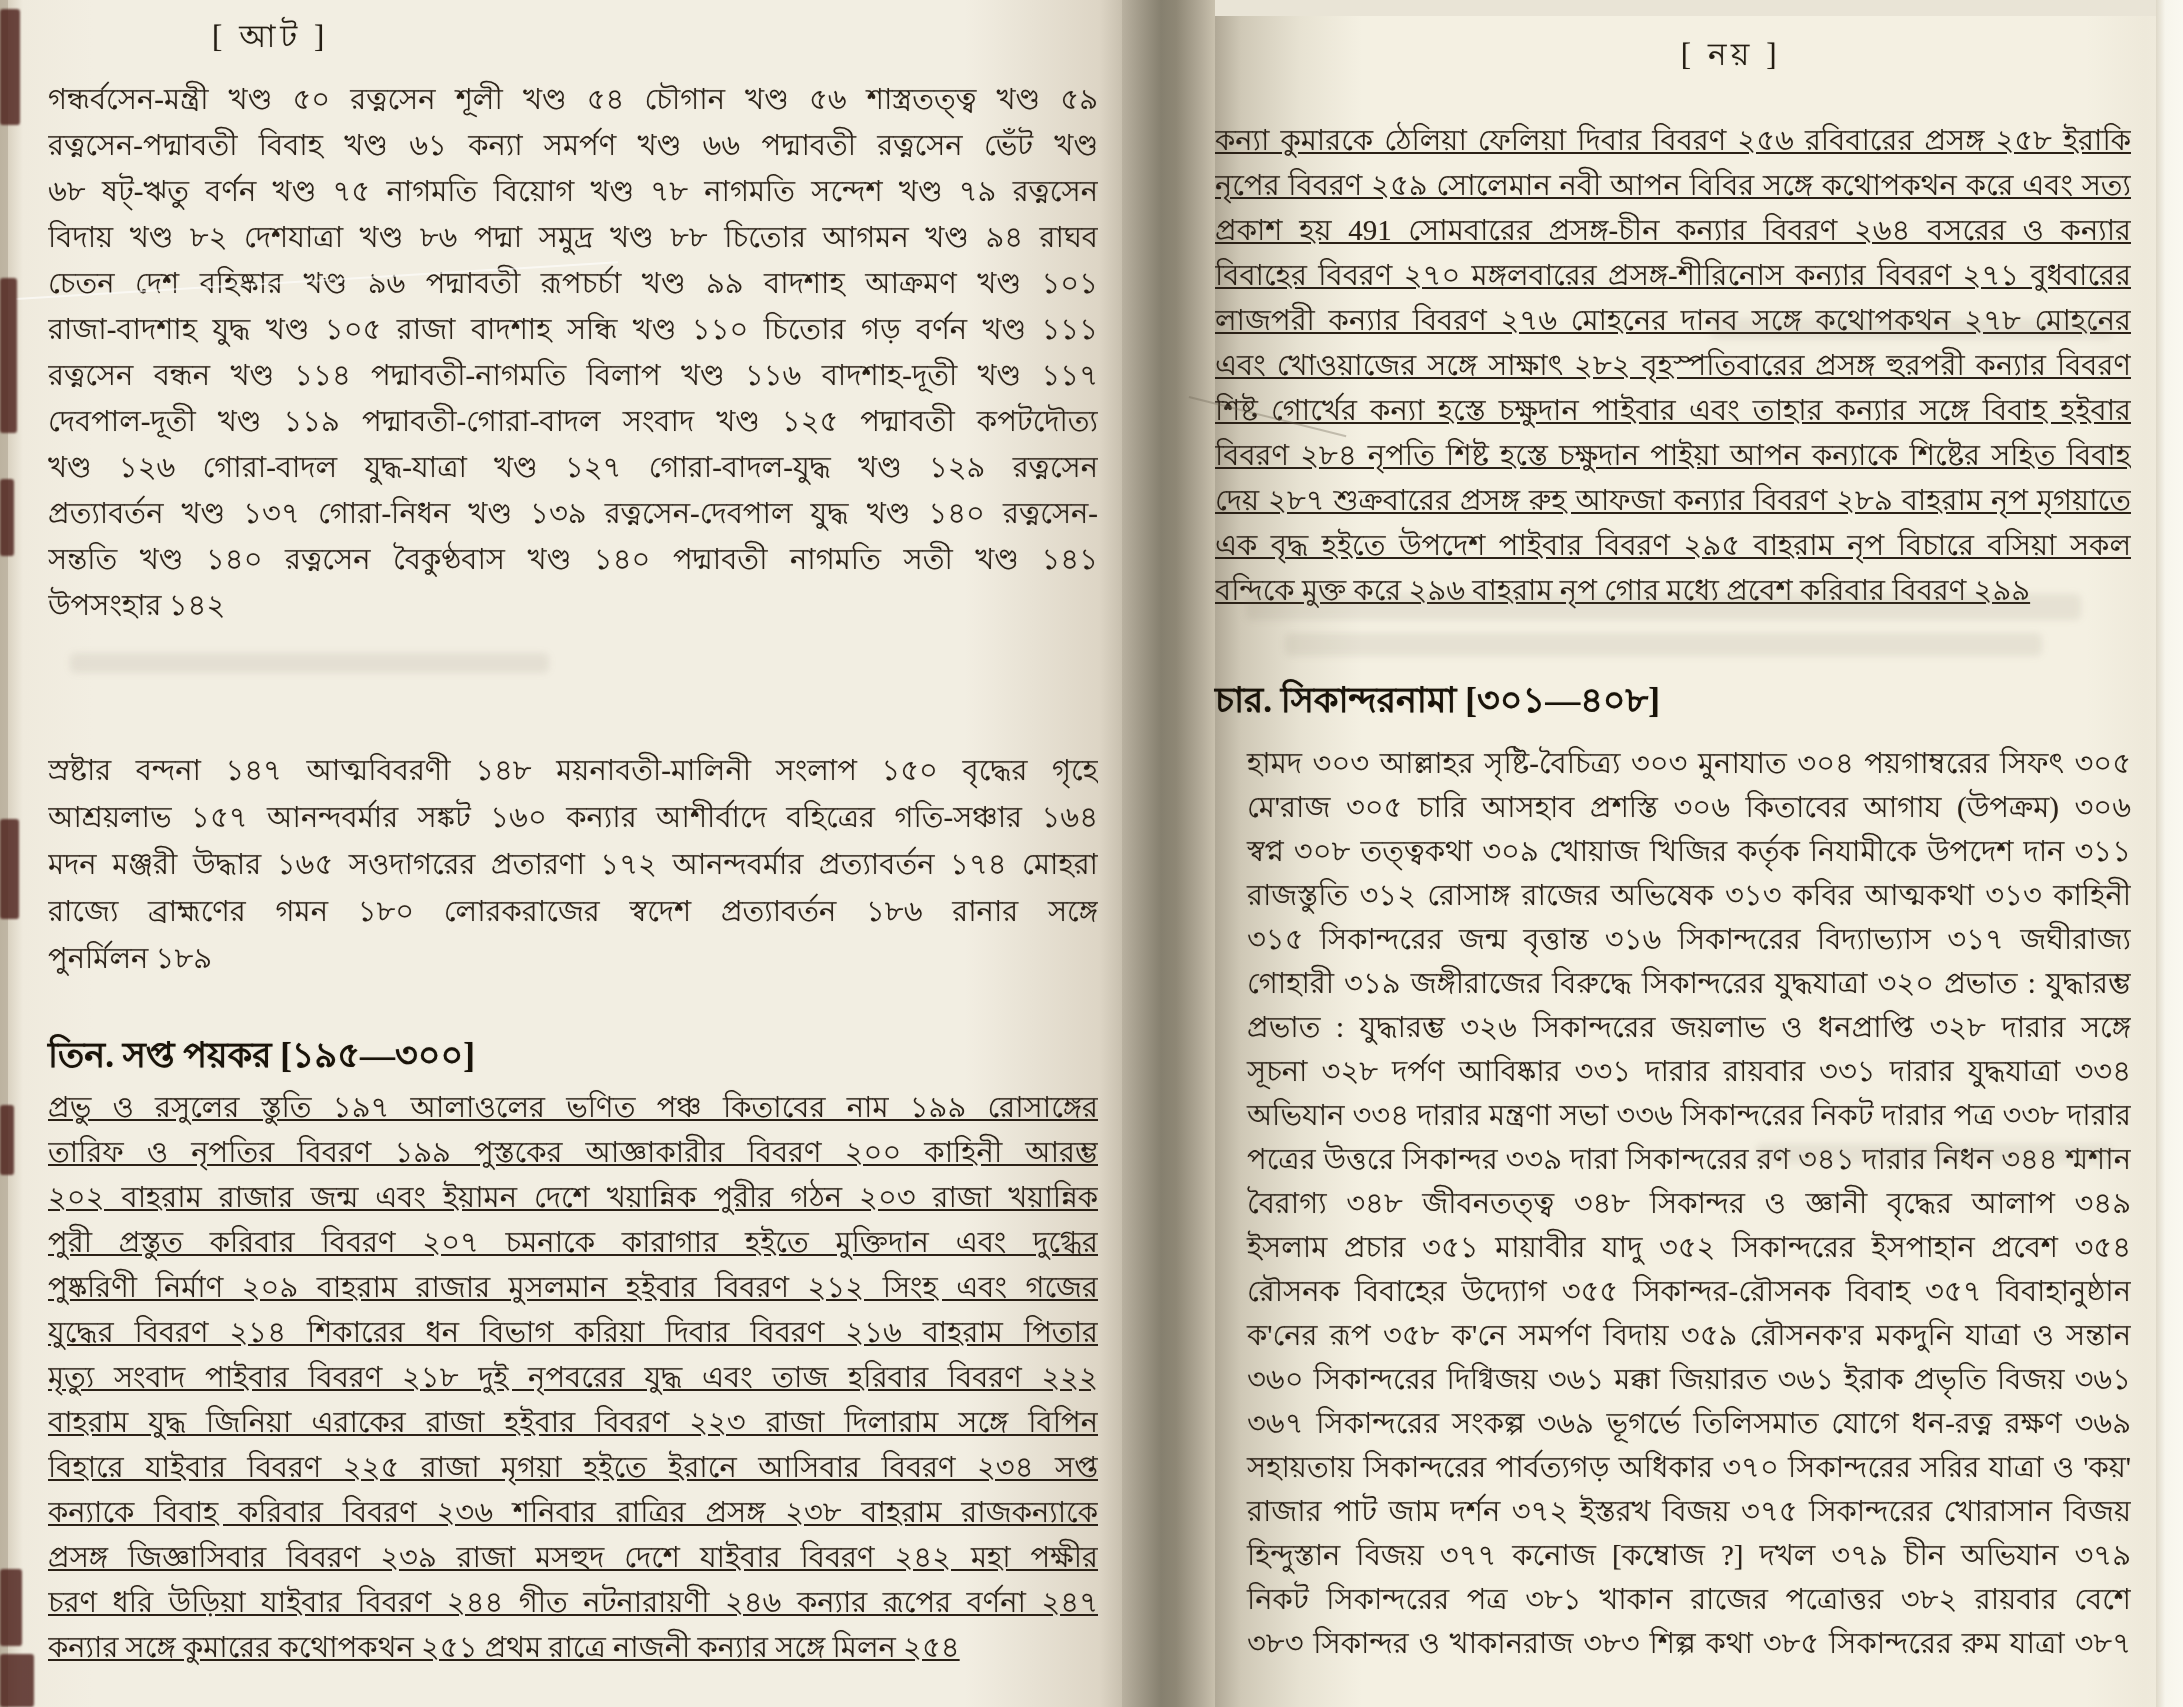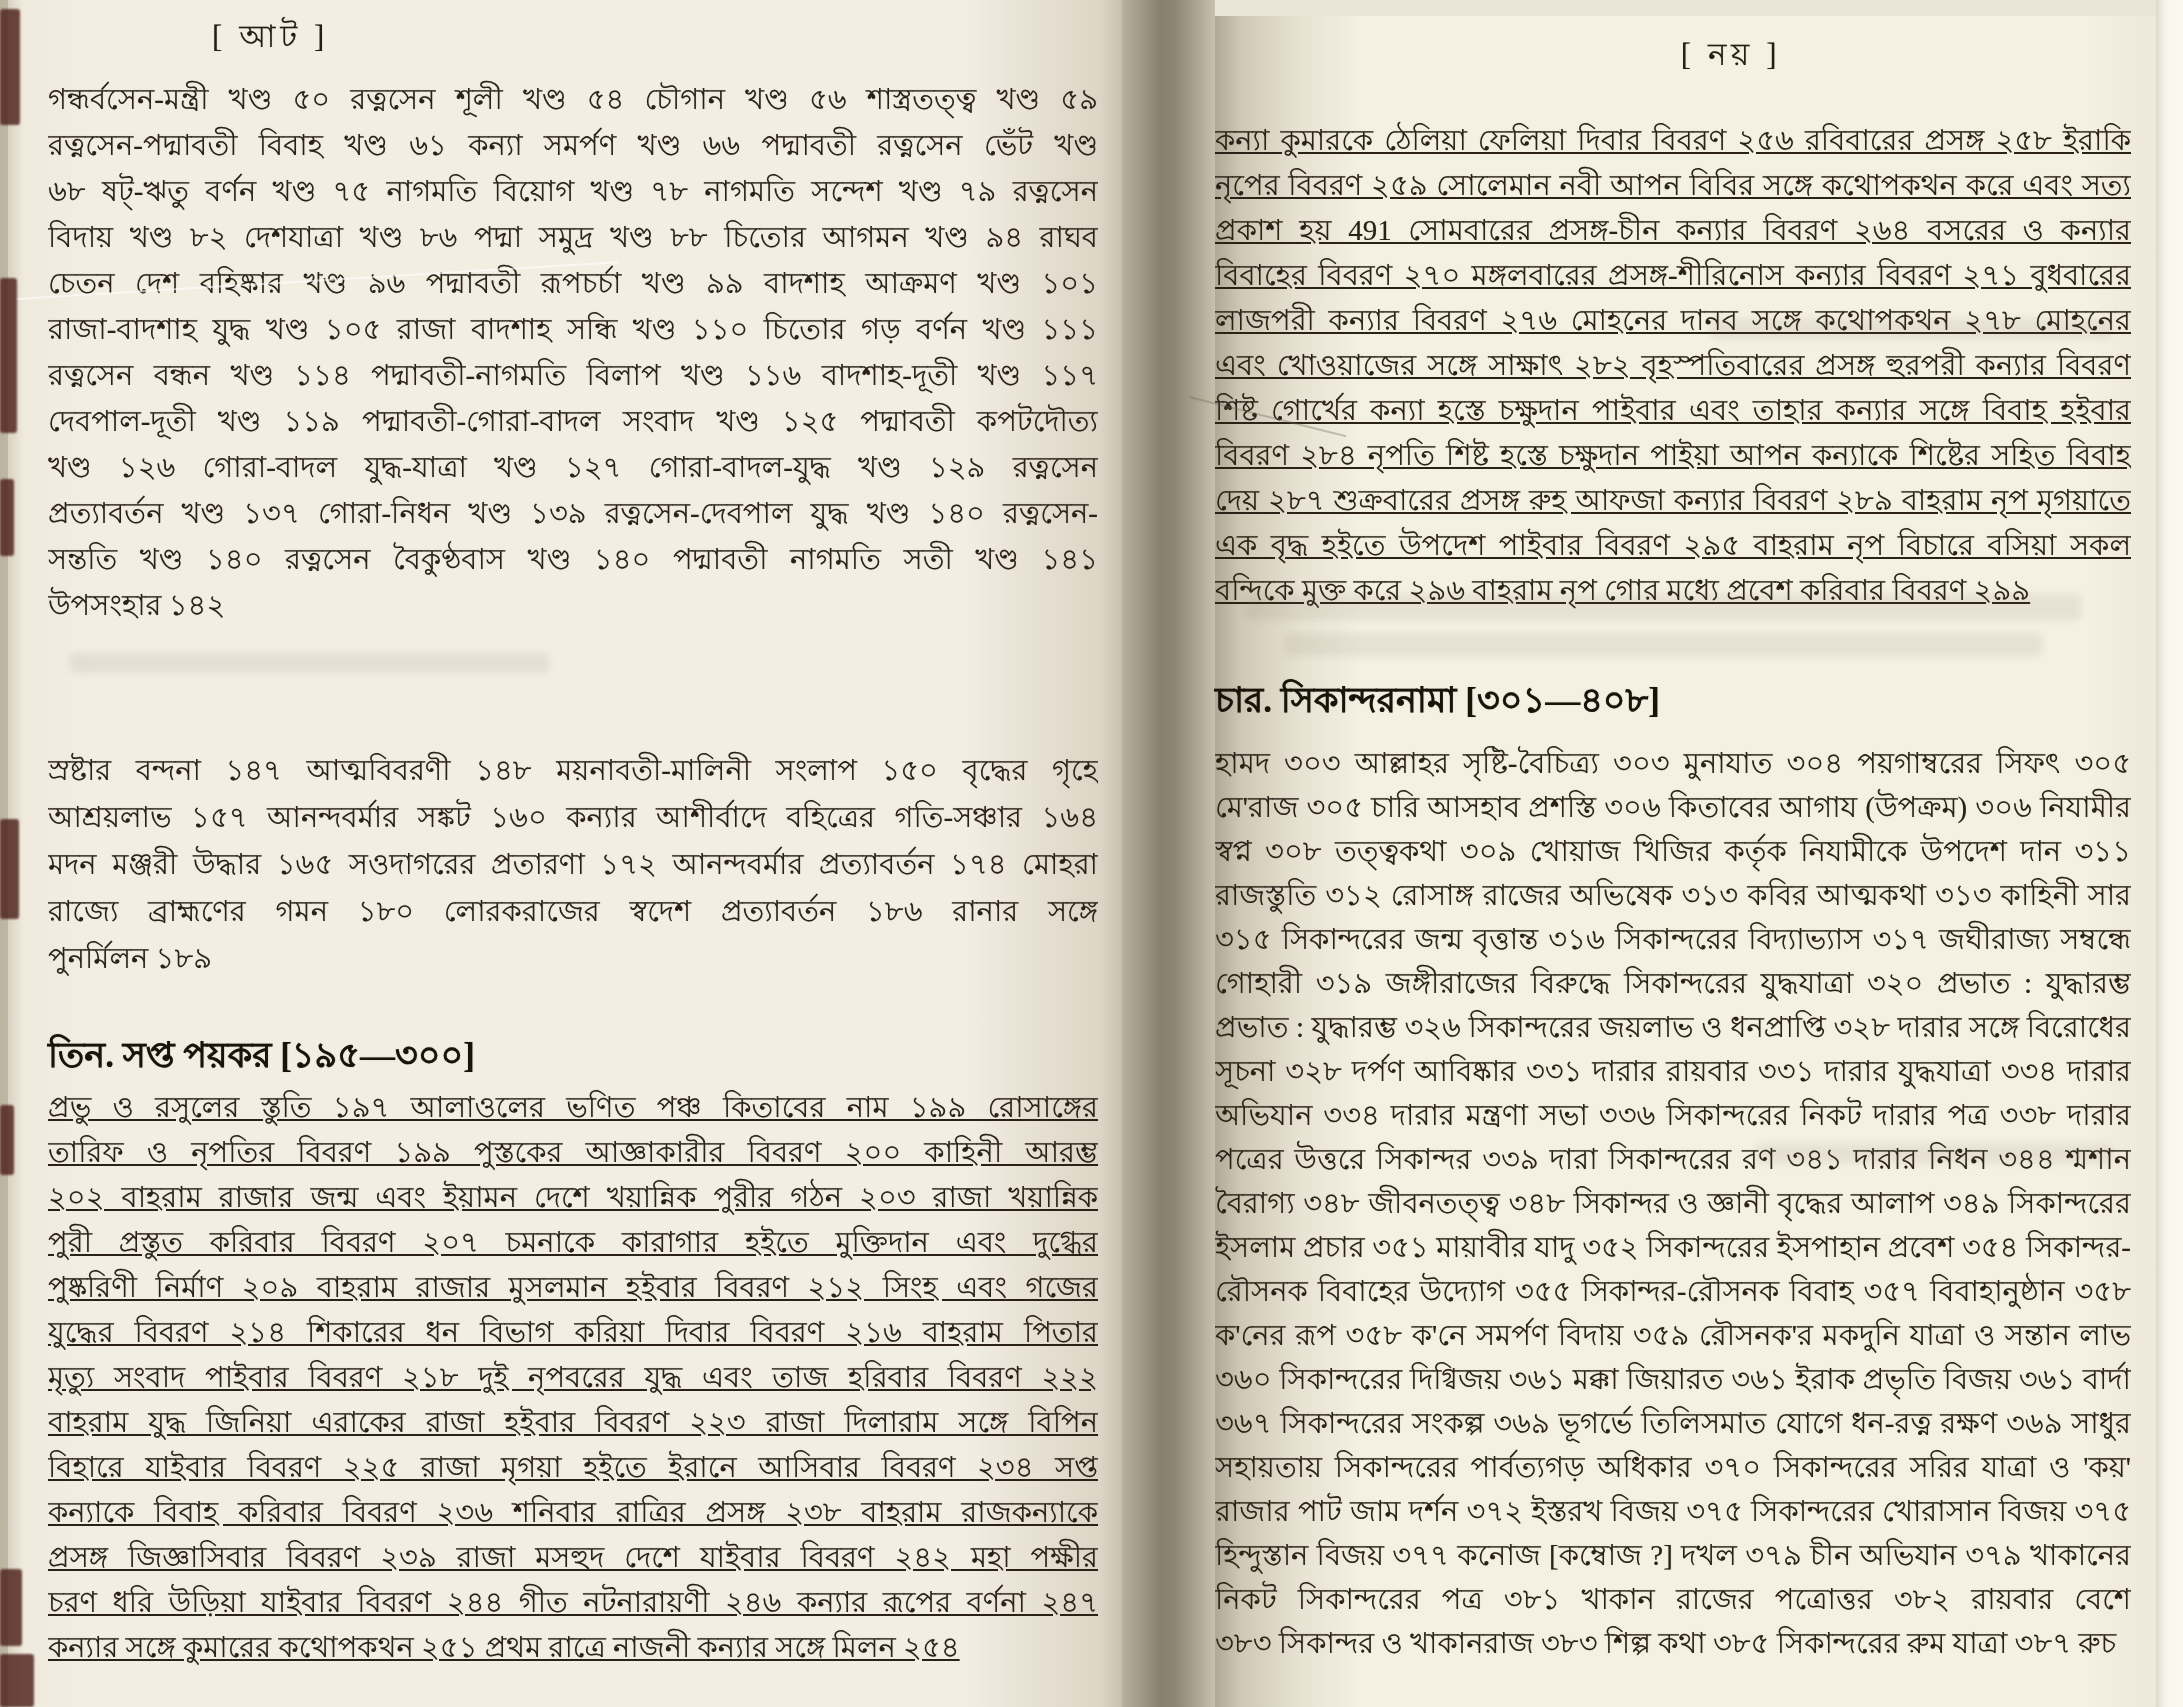--- a/index.html
+++ b/index.html
@@ -44,21 +44,21 @@
     overflow:hidden;
   }
   .toc .tl{
     text-align:justify;text-align-last:justify;
     overflow:hidden;white-space:normal;
   }
   .toc .tl-last{text-align-last:left;}
   .lh60 .tl{height:46px;line-height:46px;}
   .lh61 .tl{height:47px;line-height:47px;}
   .lh58 .tl{height:45px;line-height:45px;text-decoration:underline;}
-  .lh57 .tl{height:44px;line-height:44px;}
+  .lh57 .tl{height:44px;line-height:44px;padding-left:32px;}
 
   
   .ghost{
     position:absolute;background:rgba(104,94,78,.10);
     filter:blur(3.9px);border-radius:6.2px;
   }
   .edge-frag{
     position:absolute;background:#4a1d18;filter:blur(1.2px);
     opacity:.8;border-radius:3.1px;
   }

